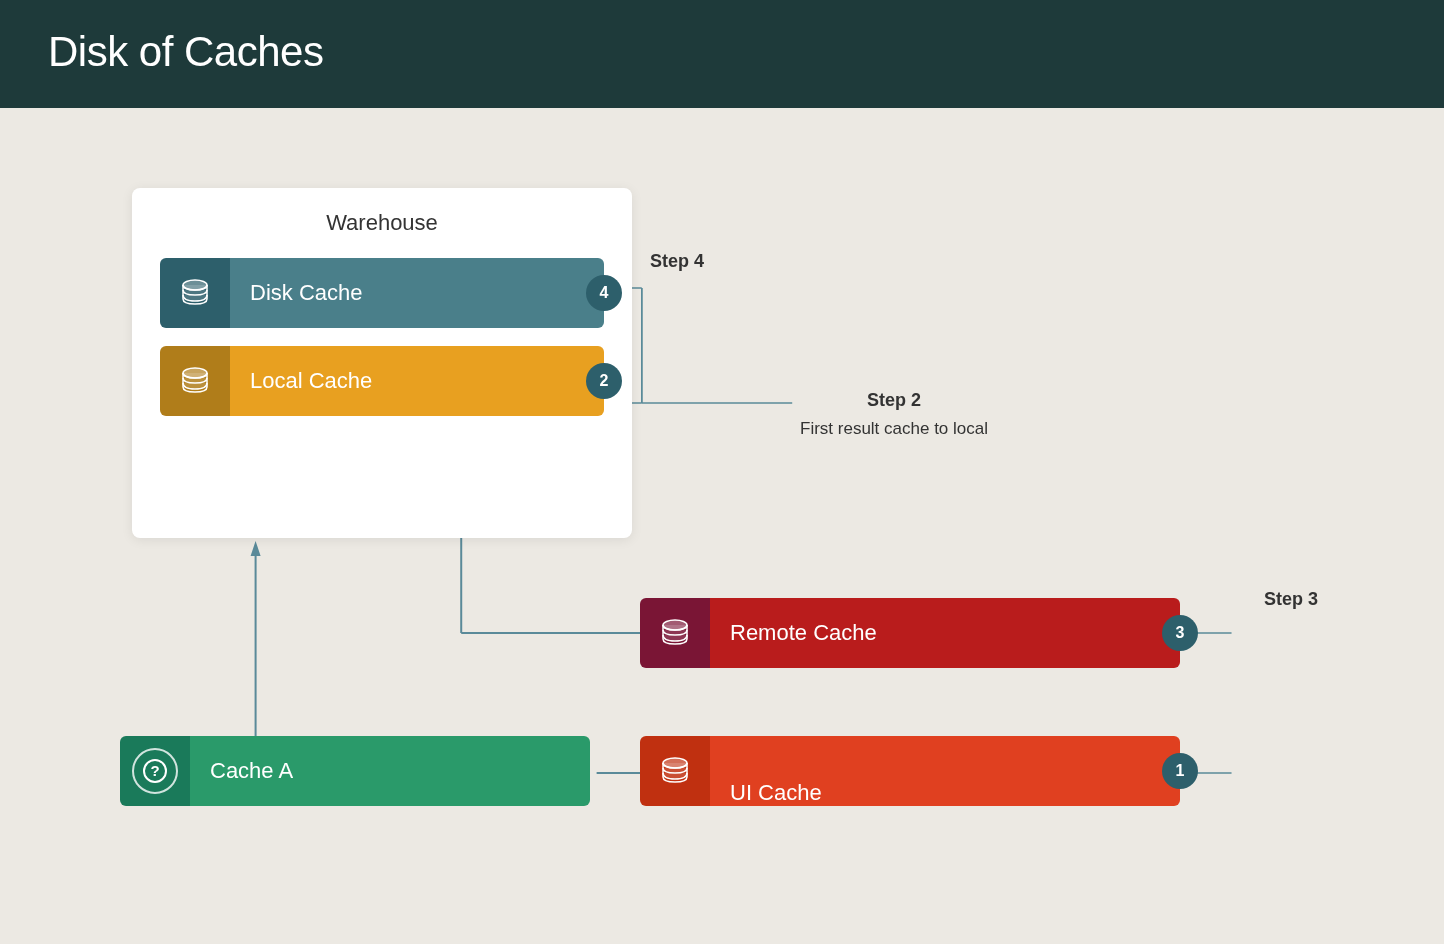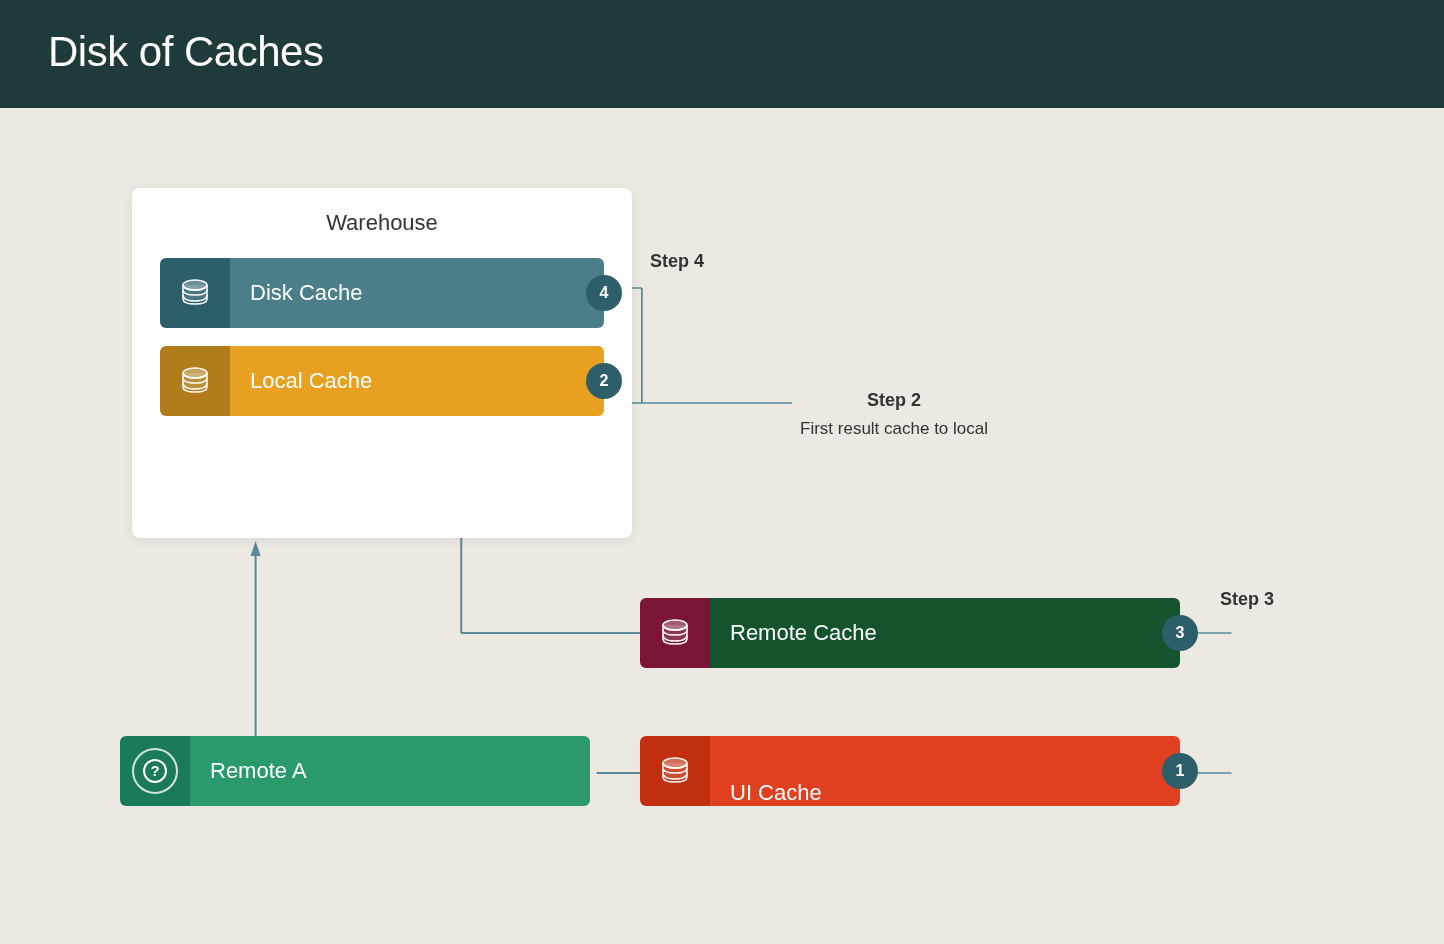--- a/index.html
+++ b/index.html
@@ -104,21 +104,21 @@
       position: absolute;
       left: 640px;
       top: 440px;
       width: 480px;
       height: 70px;
       display: flex;
       align-items: center;
       border-radius: 6px;
     }
     .remote-cache-icon { background: #7a1535; width: 70px; height: 70px; border-radius: 6px 0 0 6px; display:flex; align-items:center; justify-content:center; flex-shrink:0; }
-    .remote-cache-main { background: #14532d; flex:1; height:70px; border-radius:0 6px 6px 0; display:flex; align-items:center; }
+    .remote-cache-main { background: #b91c1c; flex:1; height:70px; border-radius:0 6px 6px 0; display:flex; align-items:center; }
 
     
     .ui-cache-box {
       position: absolute;
       left: 640px;
       top: 580px;
       width: 480px;
       height: 70px;
       display: flex;
       align-items: center;
@@ -295,35 +295,35 @@
           <path d="M6 20 Q6 26 18 26 Q30 26 30 20" stroke="white" stroke-width="1.5" fill="rgba(255,255,255,0.15)"></path>
           <path d="M6 10 L6 24 Q6 29 18 29 Q30 29 30 24 L30 10" stroke="white" stroke-width="1.5" fill="none"></path>
         </svg>
       </div>
       <div class="remote-cache-main" style="flex:1; height:70px; border-radius:0 6px 6px 0; display:flex; align-items:center;">
         <span class="box-label">Remote Cache</span>
       </div>
       <div class="box-number" style="position:absolute; right:-18px; top:50%; transform:translateY(-50%); width:36px; height:36px; border-radius:50%; background:#2d5f6b; color:#fff; display:flex; align-items:center; justify-content:center; font-size:16px; font-weight:600; z-index:10;">3</div>
     </div>
 
-    <div class="step-desc" style="left: 1160px; top: 428px; max-width: 280px;">
+    <div class="step-desc" style="left: 1204px; top: 428px; max-width: 280px;">
       <span class="step-title">Step 3</span>
     </div>
 
     <div class="query-box" style="position:absolute; left:60px; top:578px; width:470px; height:70px; display:flex; align-items:center; border-radius:6px;">
       <div class="query-icon">
         <div class="query-icon-circle">
           <svg width="26" height="26" viewBox="0 0 26 26" fill="none">
             <circle cx="13" cy="13" r="11" stroke="white" stroke-width="2" fill="none"></circle>
             <text x="13" y="18" text-anchor="middle" fill="white" font-size="15" font-weight="700">?</text>
           </svg>
         </div>
       </div>
       <div class="query-main" style="flex:1; height:70px; border-radius:0 6px 6px 0; display:flex; align-items:center;">
-        <span class="box-label">Remote A</span>
+        <span class="box-label">Cache A</span>
       </div>
     </div>
 
     <div class="ui-cache-box" style="position:absolute; left:580px; top:578px; width:540px; height:70px; display:flex; align-items:center; border-radius:6px;">
       <div class="ui-cache-icon">
         <svg class="db-icon" viewBox="0 0 36 36" fill="none">
           <ellipse cx="18" cy="10" rx="12" ry="5" fill="rgba(255,255,255,0.3)" stroke="white" stroke-width="1.5"></ellipse>
           <path d="M6 10 Q6 15 18 15 Q30 15 30 10" stroke="white" stroke-width="1.5" fill="rgba(255,255,255,0.15)"></path>
           <path d="M6 15 Q6 20 18 20 Q30 20 30 15" stroke="white" stroke-width="1.5" fill="rgba(255,255,255,0.15)"></path>
           <path d="M6 20 Q6 26 18 26 Q30 26 30 20" stroke="white" stroke-width="1.5" fill="rgba(255,255,255,0.15)"></path>

